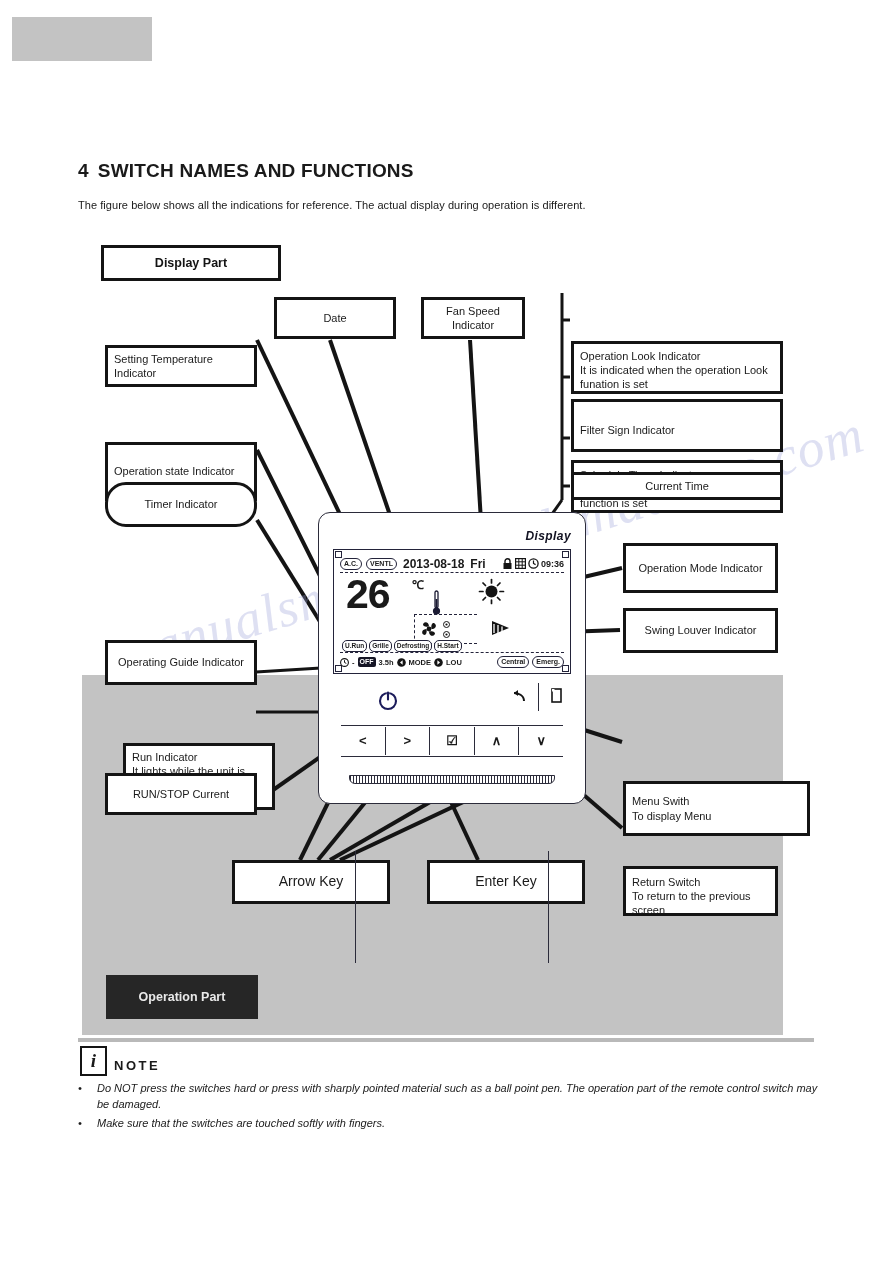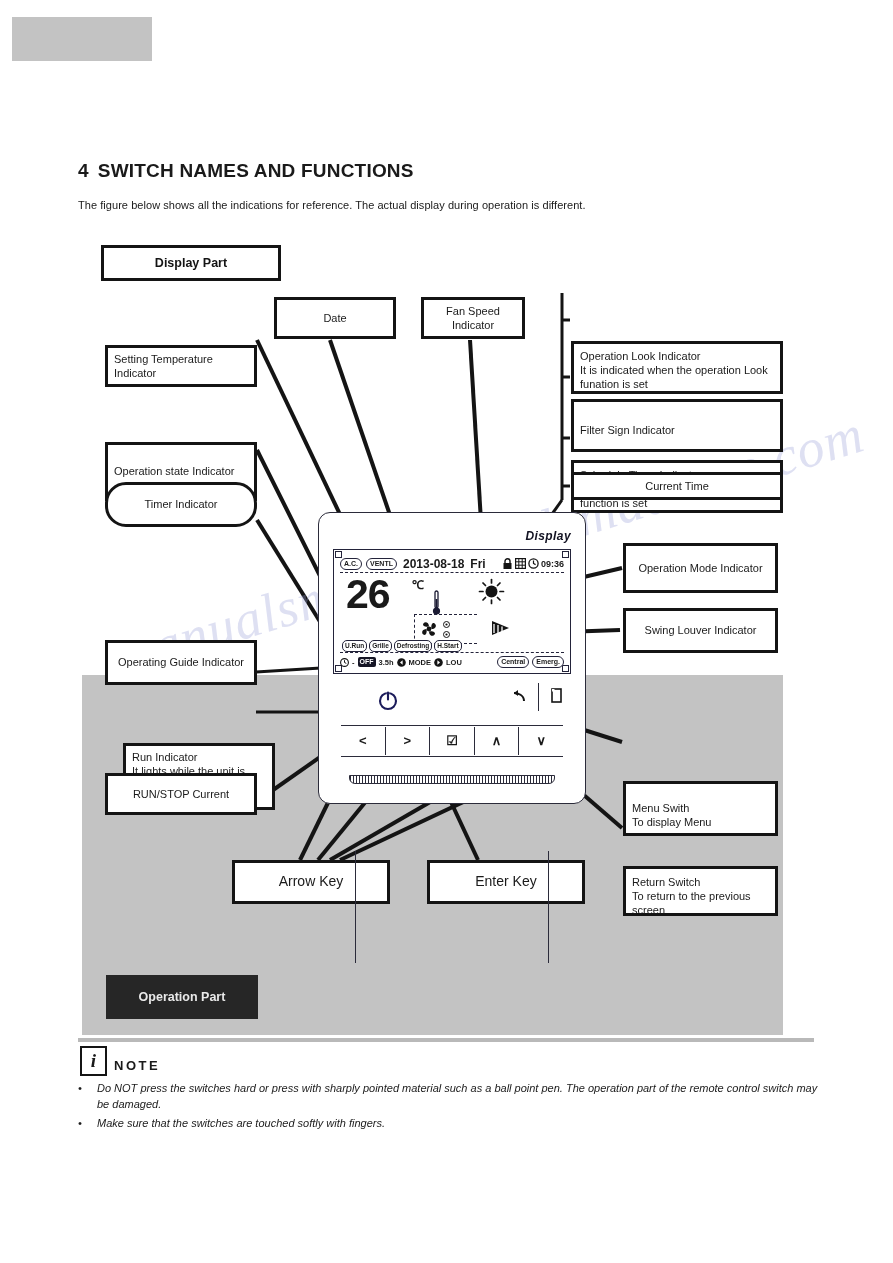--- a/index.html
+++ b/index.html
@@ -277,21 +277,21 @@
 </div>
 <div class="abs callout center" style="left:571px;top:472px;width:212px;height:28px;">
   <span class="txt">Current Time</span>
 </div>
 <div class="abs callout center" style="left:623px;top:543px;width:155px;height:50px;">
   <span class="txt">Operation Mode Indicator</span>
 </div>
 <div class="abs callout center" style="left:623px;top:608px;width:155px;height:45px;">
   <span class="txt">Swing Louver Indicator</span>
 </div>
-<div class="abs callout left" style="left:623px;top:733px;width:155px;height:55px;align-items:flex-end;">
+<div class="abs callout left" style="left:623px;top:733px;width:187px;height:55px;align-items:center;">
   <span class="txt">
     <span class="t2">Menu Swith</span>
     <span class="t2">To display Menu</span>
   </span>
 </div>
 <div class="abs callout left" style="left:623px;top:818px;width:155px;height:50px;align-items:flex-start;padding-top:6px;">
   <span class="txt">
     <span class="t2">Return Switch</span>
     <span class="t2">To return to the previous screen</span>
   </span>

